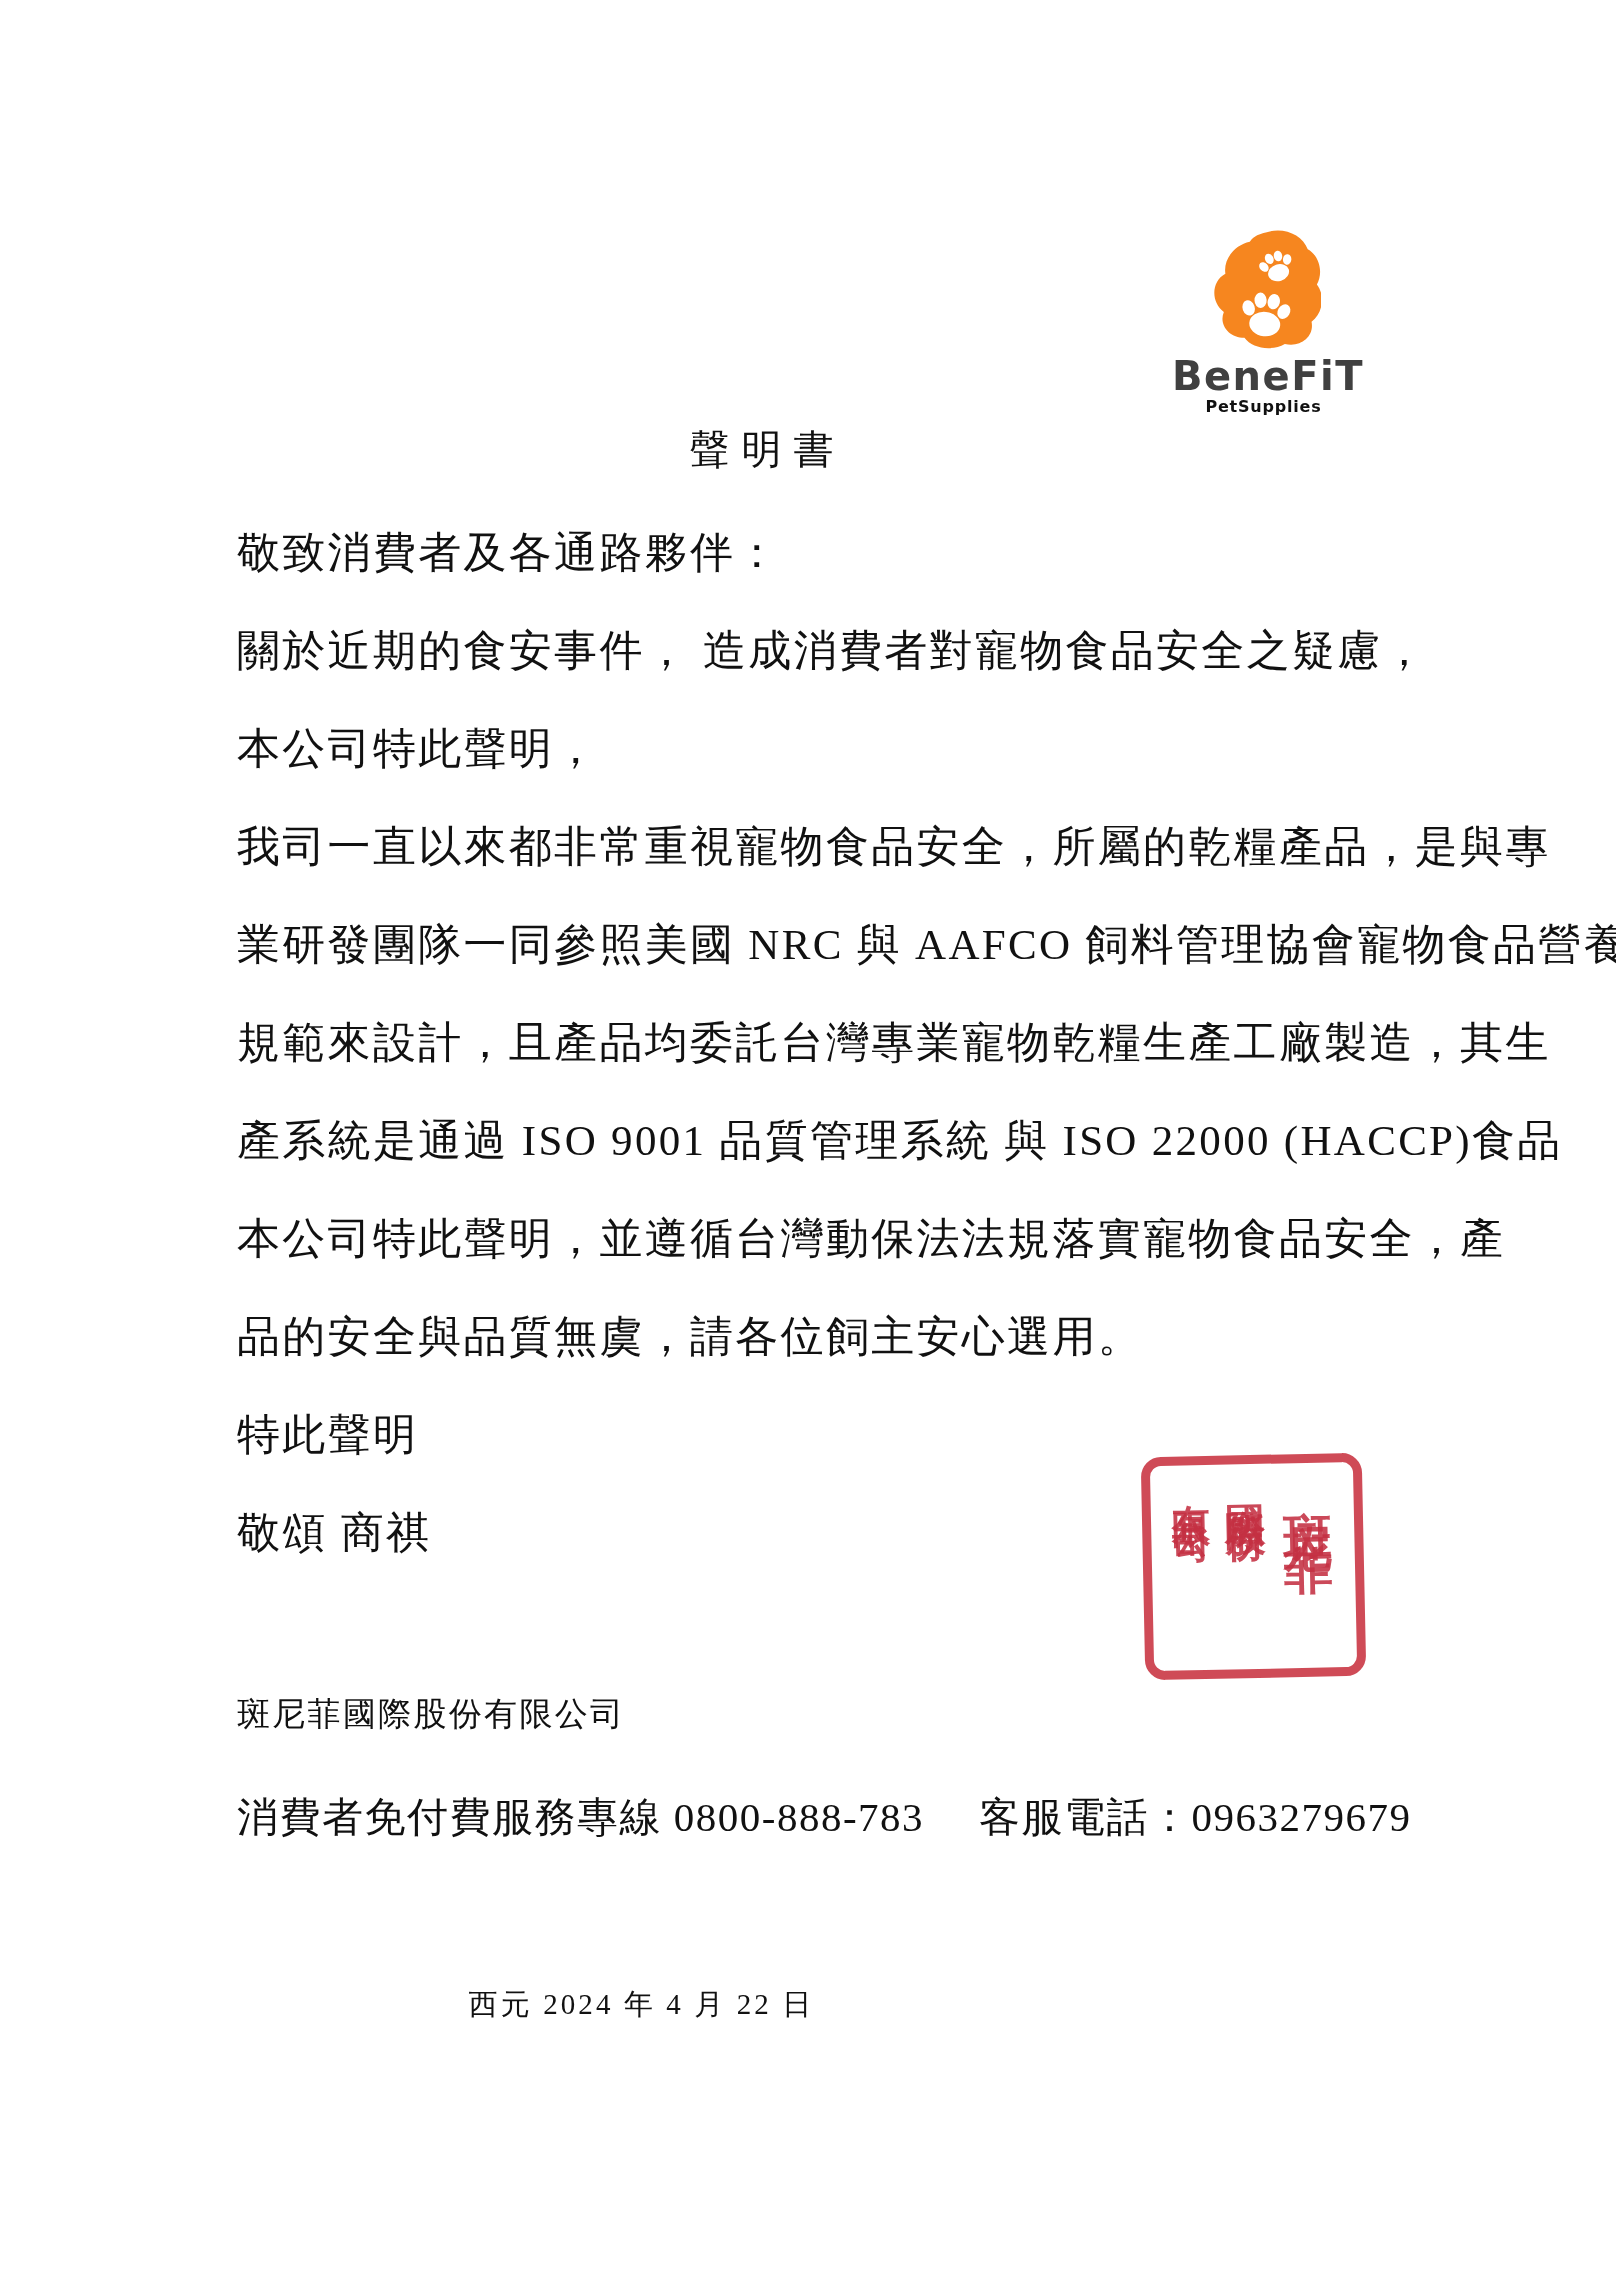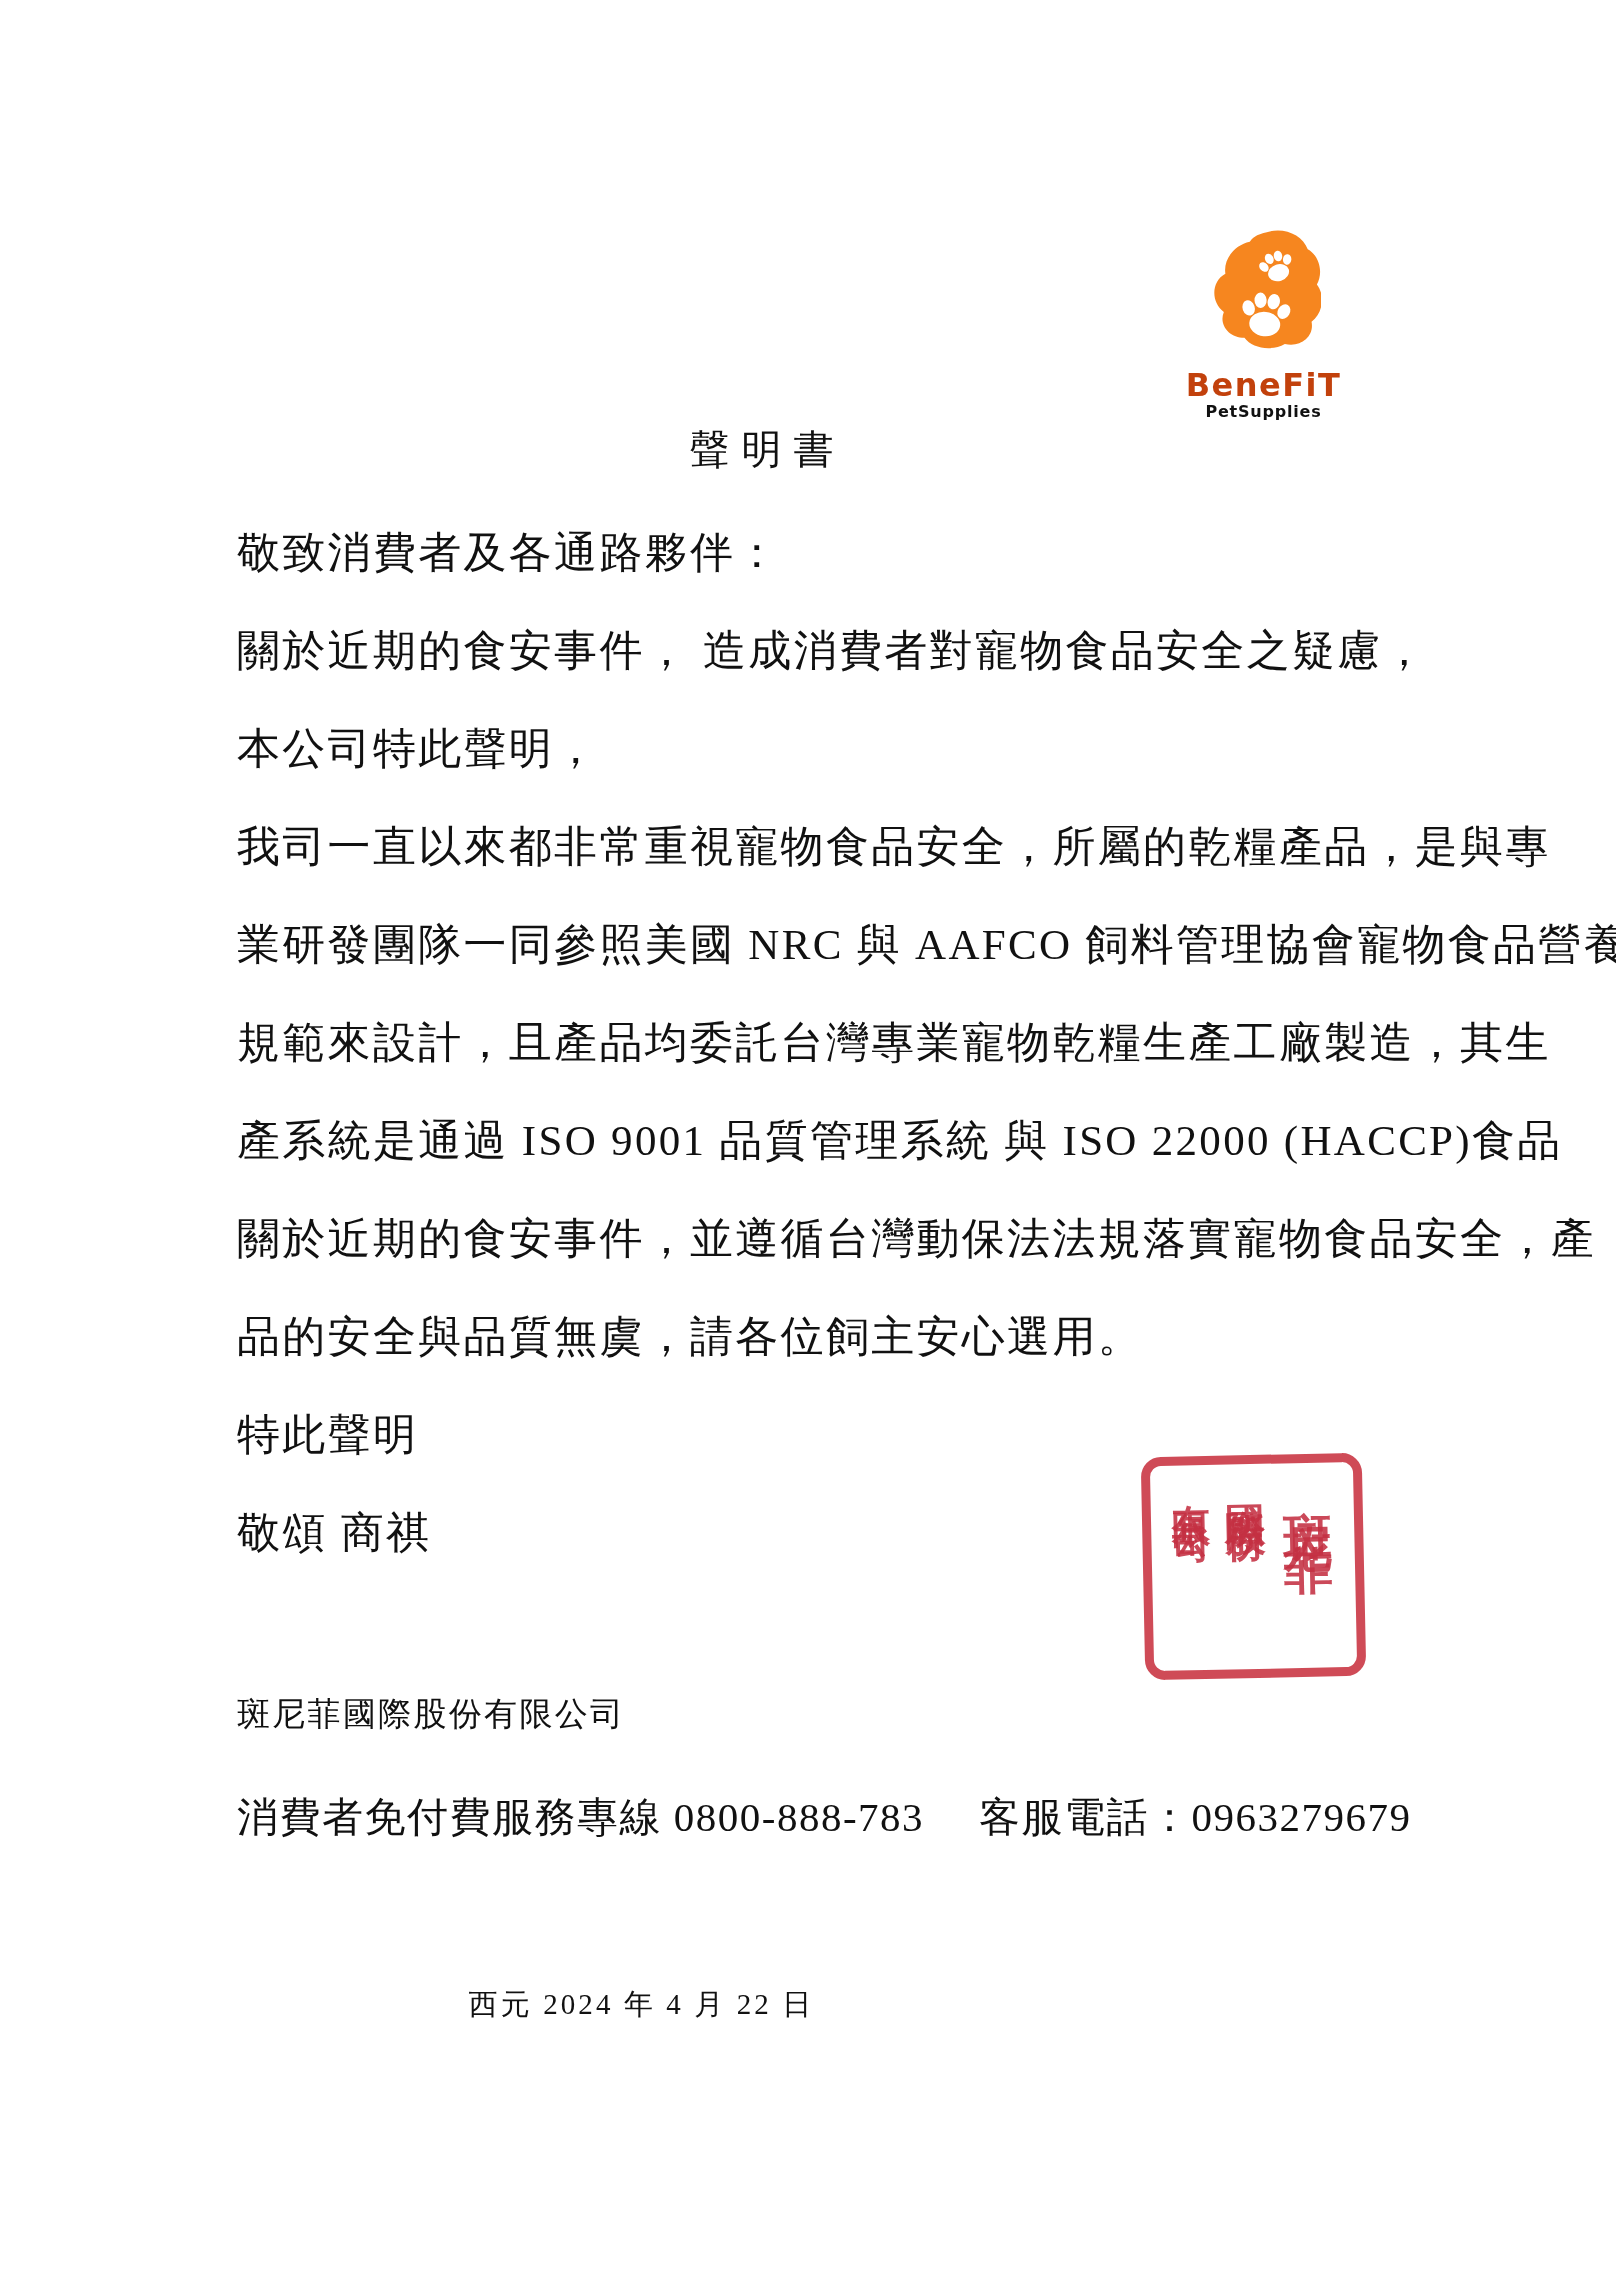--- a/index.html
+++ b/index.html
@@ -16,26 +16,26 @@
   
   .logo {
     position: absolute;
     left: 1172px; top: 228px;
     width: 183px;
     text-align: center;
     line-height: 1;
   }
   .logo .blob-wrap { display:block; height: 122px; }
   .logo .brand {
-    margin-top: 19px;
+    margin-top: 6px;
     font-family: "DejaVu Sans", "Liberation Sans", sans-serif;
     font-weight: bold;
-    font-size: 32px;
+    font-size: 40px;
     letter-spacing: 1.5px;
-    color: #c2410c;
+    color: #404040;
   }
   .logo .brand-sub {
     margin-top: 3.1px;
     font-family: "DejaVu Sans", "Liberation Sans", sans-serif;
     font-weight: bold;
     font-size: 16px;
     letter-spacing: 0.8px;
     color: #111111;
   }
 
@@ -171,21 +171,21 @@
   <h1 class="doc-title">聲明書</h1>
 
   <div class="body-text">
     <div class="body-line">敬致消費者及各通路夥伴：</div>
     <div class="body-line">關於近期的食安事件， 造成消費者對寵物食品安全之疑慮，</div>
     <div class="body-line">本公司特此聲明，</div>
     <div class="body-line">我司一直以來都非常重視寵物食品安全，所屬的乾糧產品，是與專</div>
     <div class="body-line">業研發團隊一同參照美國 NRC 與 AAFCO 飼料管理協會寵物食品營養</div>
     <div class="body-line">規範來設計，且產品均委託台灣專業寵物乾糧生產工廠製造，其生</div>
     <div class="body-line">產系統是通過 ISO 9001 品質管理系統 與 ISO 22000 (HACCP)食品</div>
-    <div class="body-line">關於近期的食安事件，並遵循台灣動保法法規落實寵物食品安全，產</div>
+    <div class="body-line">本公司特此聲明，並遵循台灣動保法法規落實寵物食品安全，產</div>
     <div class="body-line">品的安全與品質無虞，請各位飼主安心選用。</div>
     <div class="body-line">特此聲明</div>
     <div class="body-line">敬頌 商祺</div>
   </div>
 
   <div class="stamp">
     <span class="seal-col c4">有限公司</span>
     <span class="seal-col c4 mid">國際股份</span>
     <span class="seal-col c3">斑尼菲</span>
   </div>

